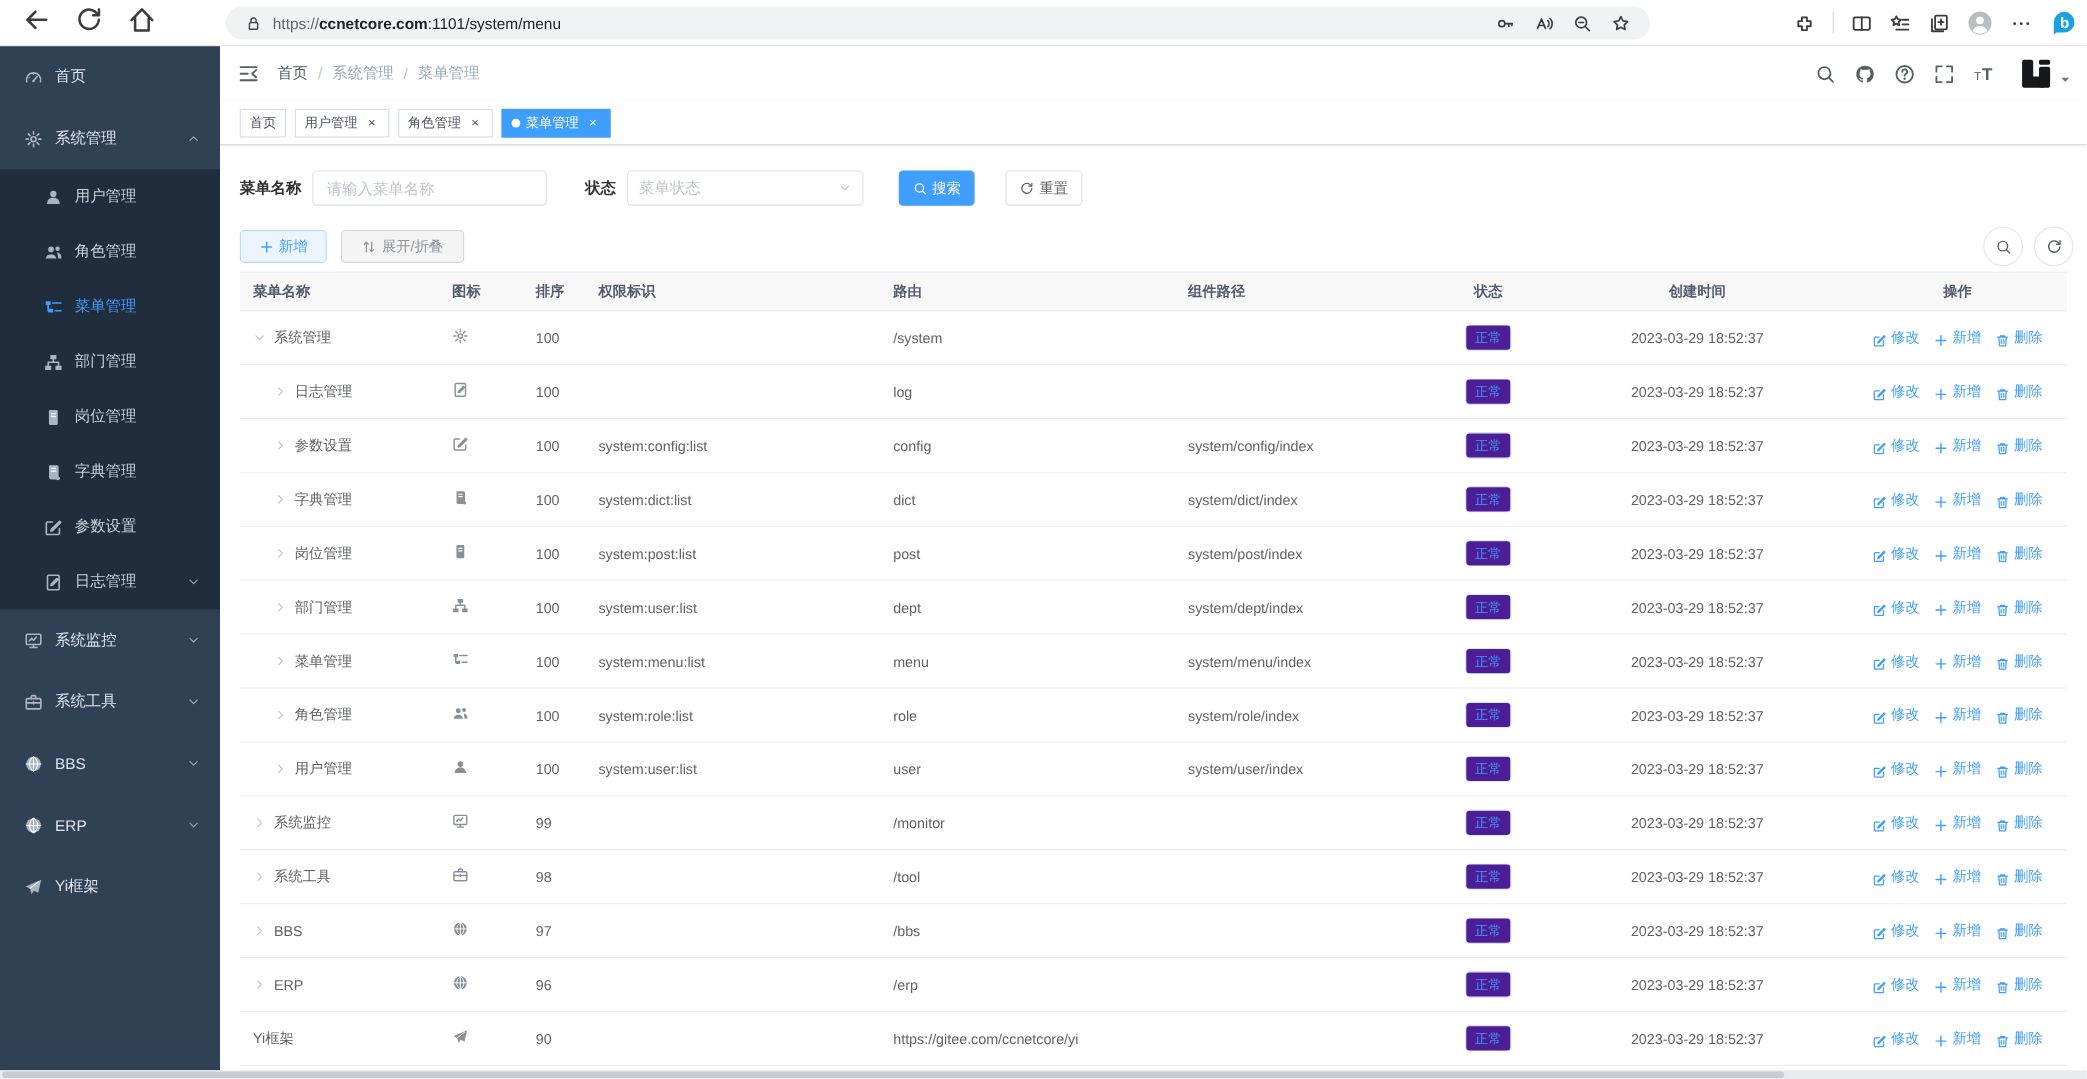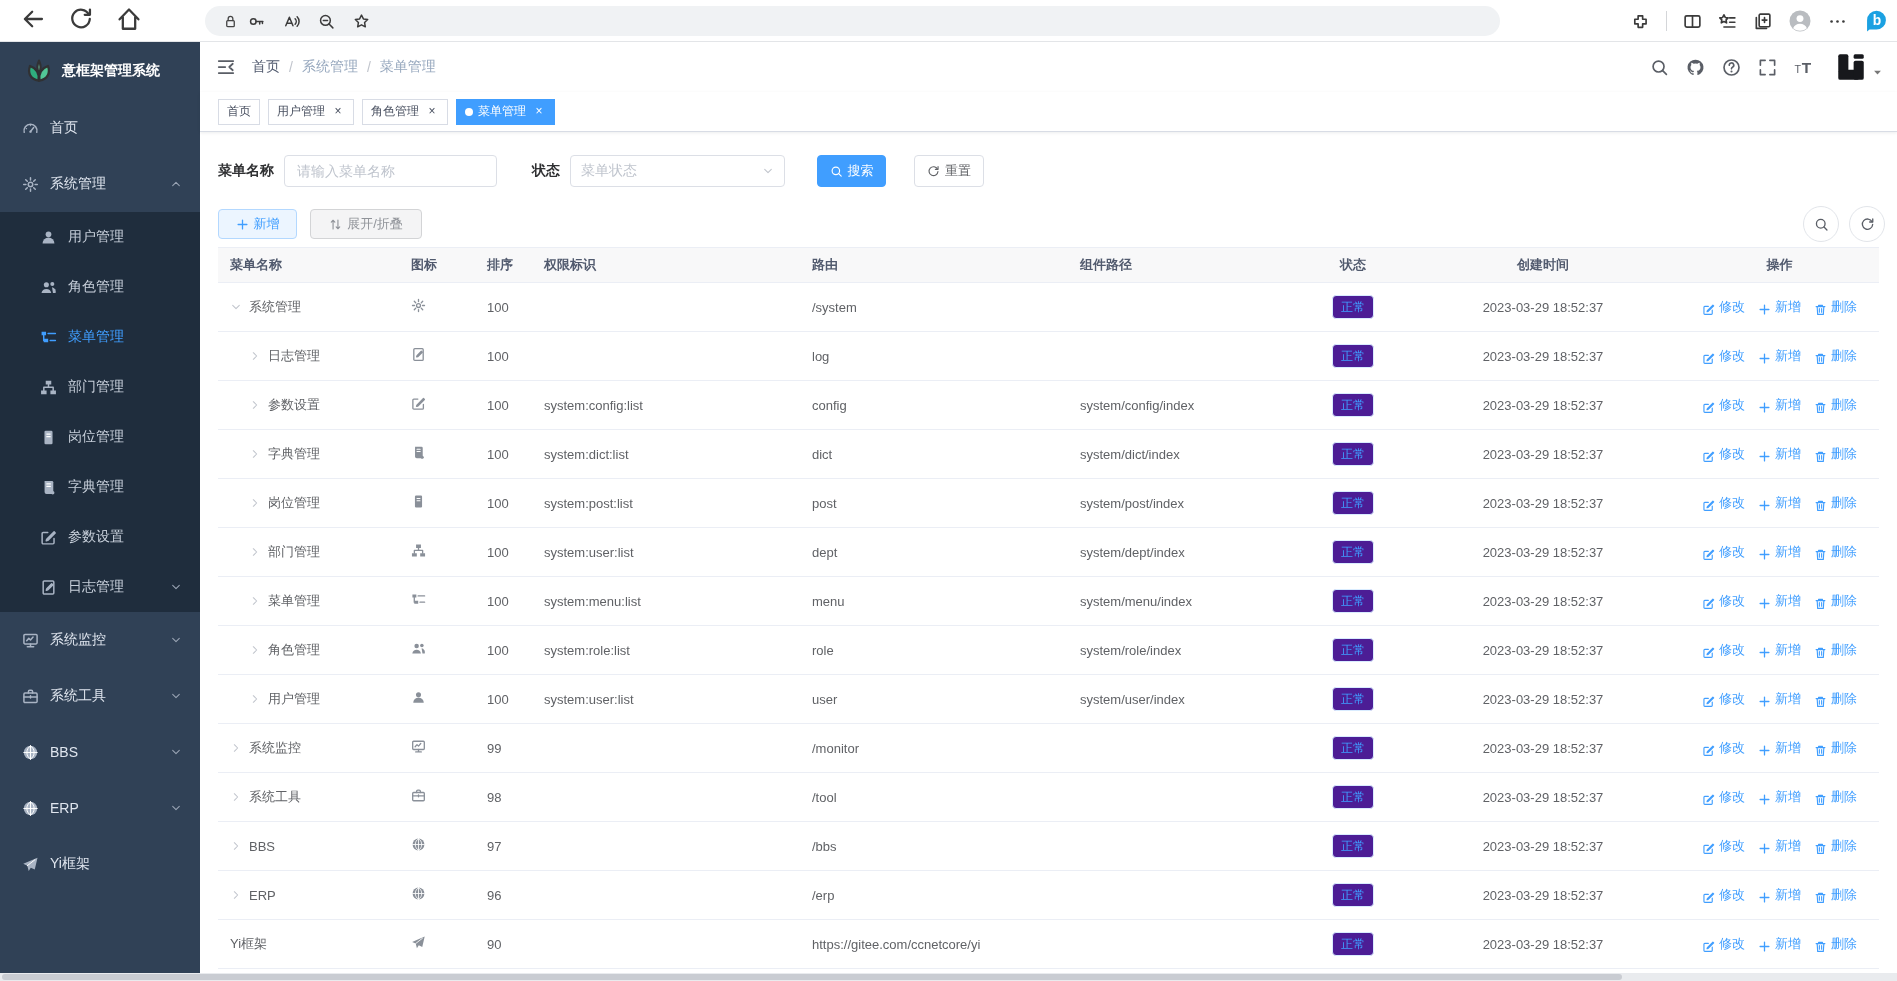--- a/index.html
+++ b/index.html
@@ -136,20 +136,21 @@
           <path d="m2.2 8.2 5.8-6 5.8 6M4.2 6.8V14h7.6V6.8"></path>
         </svg>
       </span></div>
   <div class="url-pill" data-name="address-bar">
     <span class="i lock" data-name="lock-icon">
         <svg viewBox="0 0 16 16" fill="none" stroke="currentColor" stroke-width="1.4" stroke-linecap="round" stroke-linejoin="round">
           <rect x="4" y="7" width="8" height="6.5" rx="1"></rect>
           <path d="M5.5 7V5a2.5 2.5 0 0 1 5 0v2"></path>
         </svg>
       </span>
+    <span class="url-text" data-name="url-text"><span class="scheme">https://</span><b>ccnetcore.com</b><span>:1101/system/menu</span></span>
     <span class="pill-icons" id="pill-icons" data-name="address-bar-icons">
         <span class="i" data-name="key-icon">
           <svg viewBox="0 0 16 16" fill="none" stroke="currentColor" stroke-width="1.4" stroke-linecap="round" stroke-linejoin="round">
             <circle cx="5" cy="8" r="2.6"></circle>
             <path d="M7.6 8h6.4M11 8v2.4M13.6 8v1.8"></path>
           </svg>
         </span>
         <span class="i" data-name="read-aloud-icon">
           <svg viewBox="0 0 16 16" fill="none" stroke="currentColor" stroke-width="1.4" stroke-linecap="round" stroke-linejoin="round">
             <path d="M2.6 12 6 4l3.4 8M3.7 9.6h4.6"></path>
@@ -214,30 +215,20 @@
           <path d="M2.5 7.5a5.8 5.8 0 1 1 5.8 5.8H4L2.5 14.5z" fill="#1ba1e2" stroke="none"></path>
           <text x="6" y="10.6" font-size="8.5" font-weight="bold" fill="#fff" stroke="none" font-family="Liberation Sans, sans-serif">b</text>
         </svg>
       </span>
     </div>
 </div>
 
 <div class="app" data-name="app-root">
 
   <div class="sidebar" data-name="sidebar">
-    <div class="logo-bar" data-name="app-logo">
-      <span class="i" data-name="leaf-logo-icon">
-          <svg viewBox="0 0 16 16" fill="none" stroke="currentColor" stroke-width="1.4" stroke-linecap="round" stroke-linejoin="round">
-            <path fill="#2fae7d" d="M7.7 14C2.6 13 .9 9.2 2.5 4.9 6.7 6.5 8.4 9.7 7.7 14z"></path>
-            <path fill="#52c796" d="M8.3 14c5.1-1 6.8-4.8 5.2-9.1C9.3 6.5 7.6 9.7 8.3 14z"></path>
-            <path fill="#7fdcae" d="M8 9.5C6.5 6.8 6.9 4 8 1.6 9.1 4 9.5 6.8 8 9.5z"></path>
-          </svg>
-        </span>
-      <span class="logo-title" data-name="app-title">意框架管理系统</span>
-    </div>
     <div id="sidebar-menu" data-name="sidebar-menu">
         <div class="menu-item" data-name="sidebar-item-首页">
           <span class="i mi-icon" data-name="dashboard-icon">
             <svg viewBox="0 0 16 16" fill="none" stroke="currentColor" stroke-width="1.4" stroke-linecap="round" stroke-linejoin="round">
               <path d="M2.1 11.6a6.1 6.1 0 1 1 11.8 0"></path>
               <path d="m8 10.8 3-3.7"></path>
               <circle cx="8" cy="11" r="1.1" fill="currentColor" stroke="none"></circle>
               <circle cx="4.2" cy="8.2" r=".6" fill="currentColor" stroke="none"></circle>
               <circle cx="8" cy="5.2" r=".6" fill="currentColor" stroke="none"></circle>
             </svg>

